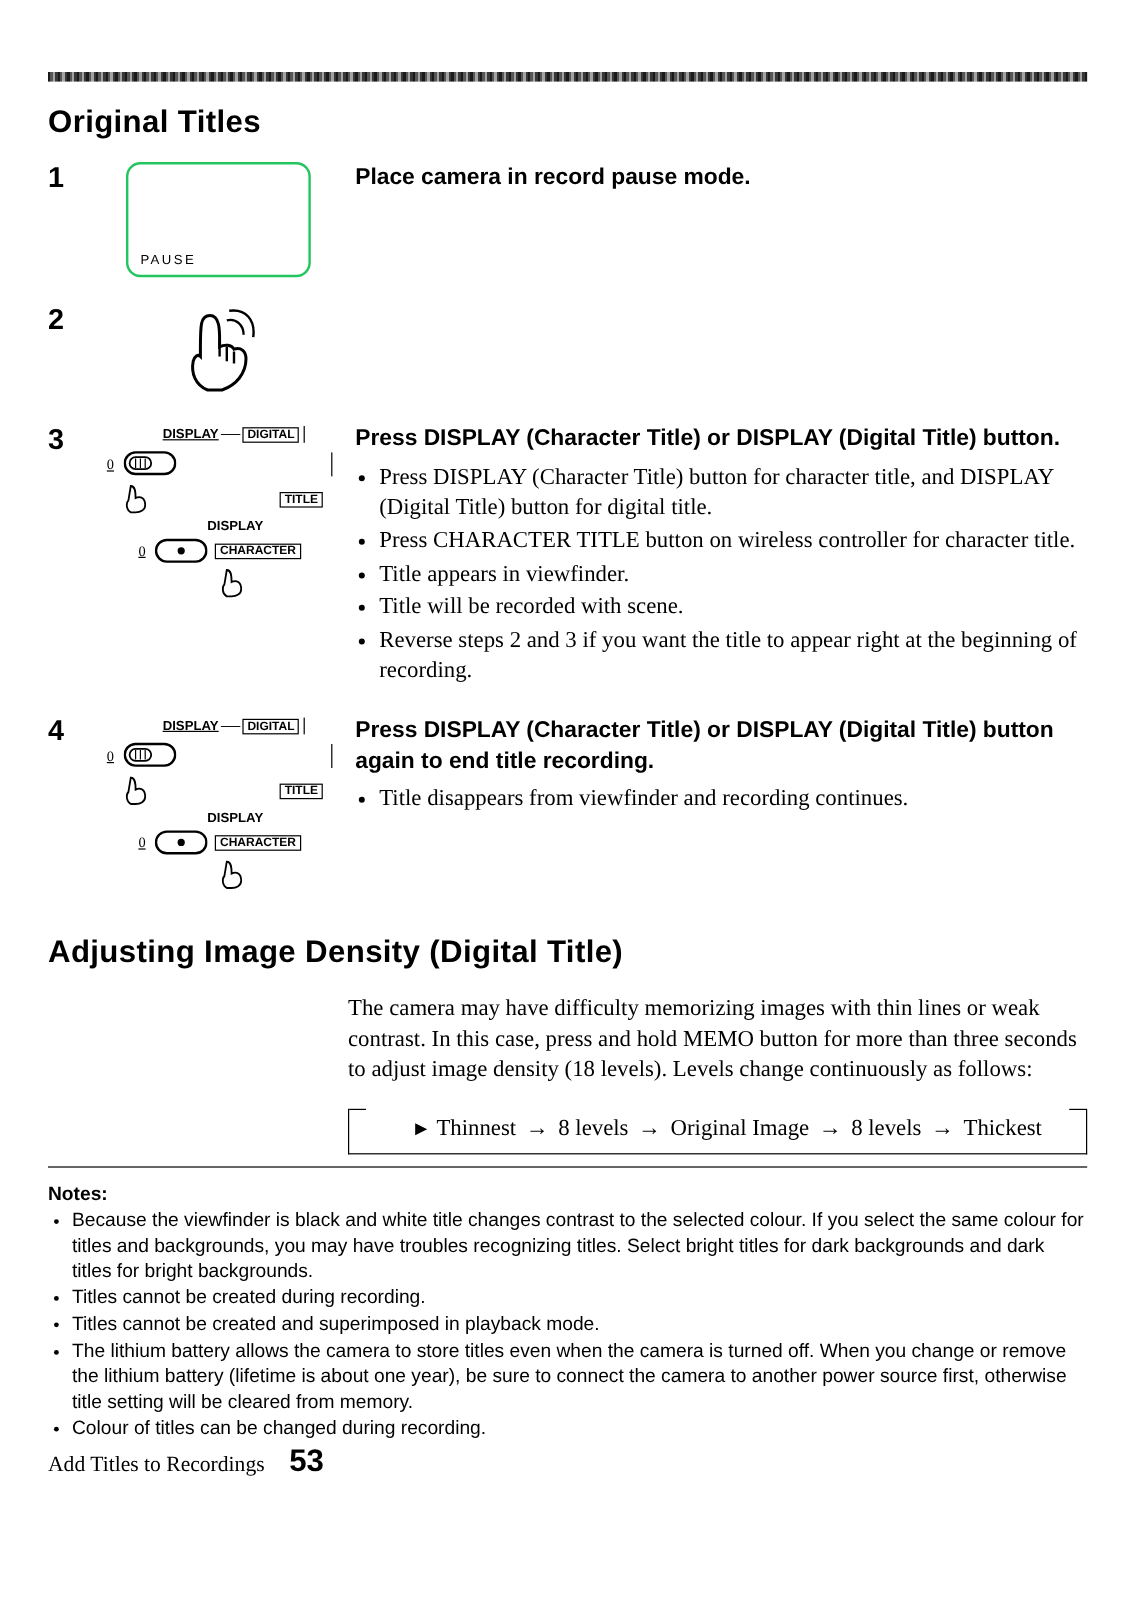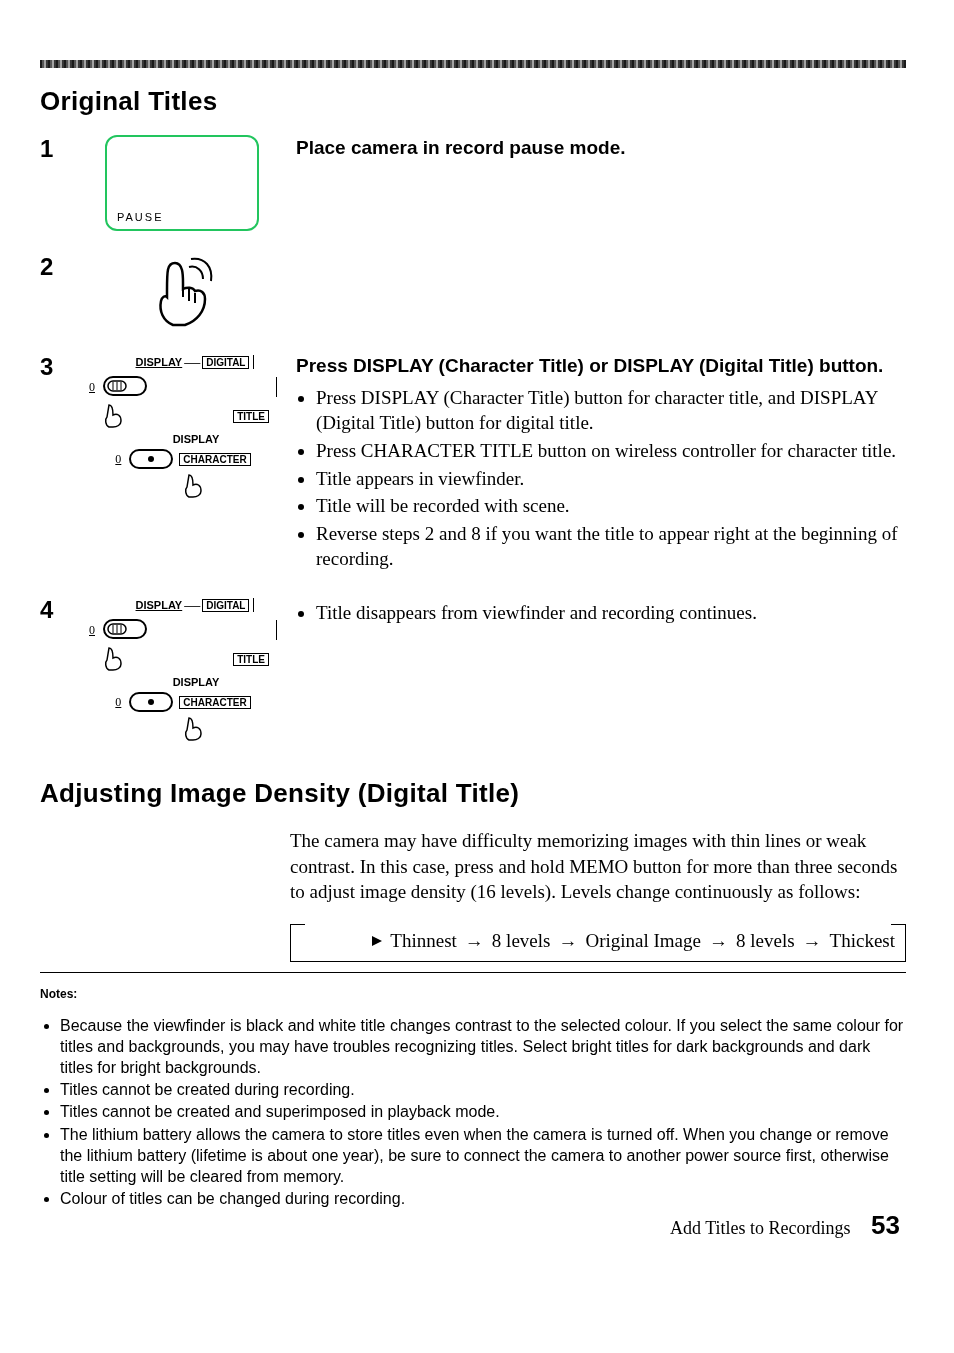--- a/index.html
+++ b/index.html
@@ -74,41 +74,41 @@
   .step3fig .row, .step4fig .row { display:flex; align-items:center; gap:4px; margin-bottom:2px; justify-content:center;}
   .switch-svg { margin:0 2px; }
   .divider { border:none; border-top:1.5px solid #000; margin:10px 0 10px 0;}
   .density-para { margin-left:250px; font-size:19px; line-height:1.35; }
   .density-flow {
     margin: 8px 0 4px 250px;
     border:1.5px solid #000; border-top:none;
     padding:0 10px 3px 28px;
     position:relative;
     font-size:19px;
-    display:flex; gap:8px; align-items:center; justify-content:flex-end;
+    display:flex; gap:8px; align-items:center; justify-content:center;
     height:34px;
   }
   .density-flow::before{
     content:""; position:absolute; left:0; top:0; width:14px; border-top:1.5px solid #000;
   }
   .density-flow::after{
     content:""; position:absolute; right:0; top:0; width:14px; border-top:1.5px solid #000;
   }
   .density-flow .arrhead{
     width:0;height:0;border-top:5px solid transparent;border-bottom:5px solid transparent;border-left:10px solid #000;display:inline-block;vertical-align:middle;
   }
   .arr { font-family:"Times New Roman",serif;}
   .notes-heading{
-    font-family: Arial, Helvetica, sans-serif; font-weight:800; font-size:12px;
-    margin:14px 0 14px 0;
+    font-family: Arial, Helvetica, sans-serif; font-weight:800; font-size:16px;
+    margin:14px 0 2px 0;
   }
   ul.notes { margin:0 0 0 4px; padding-left:16px; font-family: Arial, Helvetica, sans-serif; font-size:16px; line-height:1.32;}
   ul.notes li{ margin-bottom:1px;}
   .footer{
-    text-align:right; font-family:"Times New Roman",serif; font-size:18px;
+    font-family:"Times New Roman",serif; font-size:18px;
     padding-right:6px;
   }
   .footer .pn{ font-family: Arial, Helvetica, sans-serif; font-weight:900; font-size:26px; margin-left:16px;}
 </style>
 </head>
 <body>
 
 <div class="page">
   <div class="noise-bar"></div>
 
@@ -188,21 +188,21 @@
           </div>
         </div>
       </div>
       <div class="step-text">
         <p class="step-heading">Press DISPLAY (Character Title) or DISPLAY (Digital Title) button.</p>
         <ul class="bullets">
           <li>Press DISPLAY (Character Title) button for character title, and DISPLAY (Digital Title) button for digital title.</li>
           <li>Press CHARACTER TITLE button on wireless controller for character title.</li>
           <li>Title appears in viewfinder.</li>
           <li>Title will be recorded with scene.</li>
-          <li>Reverse steps 2 and 8 if you want the title to appear right at the beginning of recording.</li>
+          <li>Reverse steps 2 and 3 if you want the title to appear right at the beginning of recording.</li>
         </ul>
       </div>
     </div>
 
     <div class="step">
       <div class="step-num">4</div>
       <div class="step-illus">
         <div class="step4fig">
           <div class="row" style="gap:2px;">
             <span style="width:24px;"></span>
@@ -242,30 +242,31 @@
             <span class="small-cap box">CHARACTER</span>
           </div>
           <div class="row">
             <svg width="24" height="26" style="margin-left:22px;">
               <path d="M8 2 C12 2 12 8 12 12 C16 10 20 12 20 18 C20 22 16 24 12 24 L8 24 C4 22 4 16 6 14 Z" stroke="#000" stroke-width="1.5" fill="#fff"></path>
             </svg>
           </div>
         </div>
       </div>
       <div class="step-text">
+        <p class="step-heading">Press DISPLAY (Character Title) or DISPLAY (Digital Title) button again to end title recording.</p>
         <ul class="bullets">
           <li>Title disappears from viewfinder and recording continues.</li>
         </ul>
       </div>
     </div>
 
   </div>
 
   <h2 class="section-title">Adjusting Image Density (Digital Title)</h2>
-  <p class="density-para">The camera may have difficulty memorizing images with thin lines or weak contrast. In this case, press and hold MEMO button for more than three seconds to adjust image density (16 levels). Levels change continuously as follows:</p>
+  <p class="density-para">The camera may have difficulty memorizing images with thin lines or weak contrast. In this case, press and hold MEMO button for more than three seconds to adjust image density (18 levels). Levels change continuously as follows:</p>
 
   <div class="density-flow">
     <span class="arrhead"></span>
     <span>Thinnest</span>
     <span class="arr">→</span>
     <span>8 levels</span>
     <span class="arr">→</span>
     <span>Original Image</span>
     <span class="arr">→</span>
     <span>8 levels</span>

